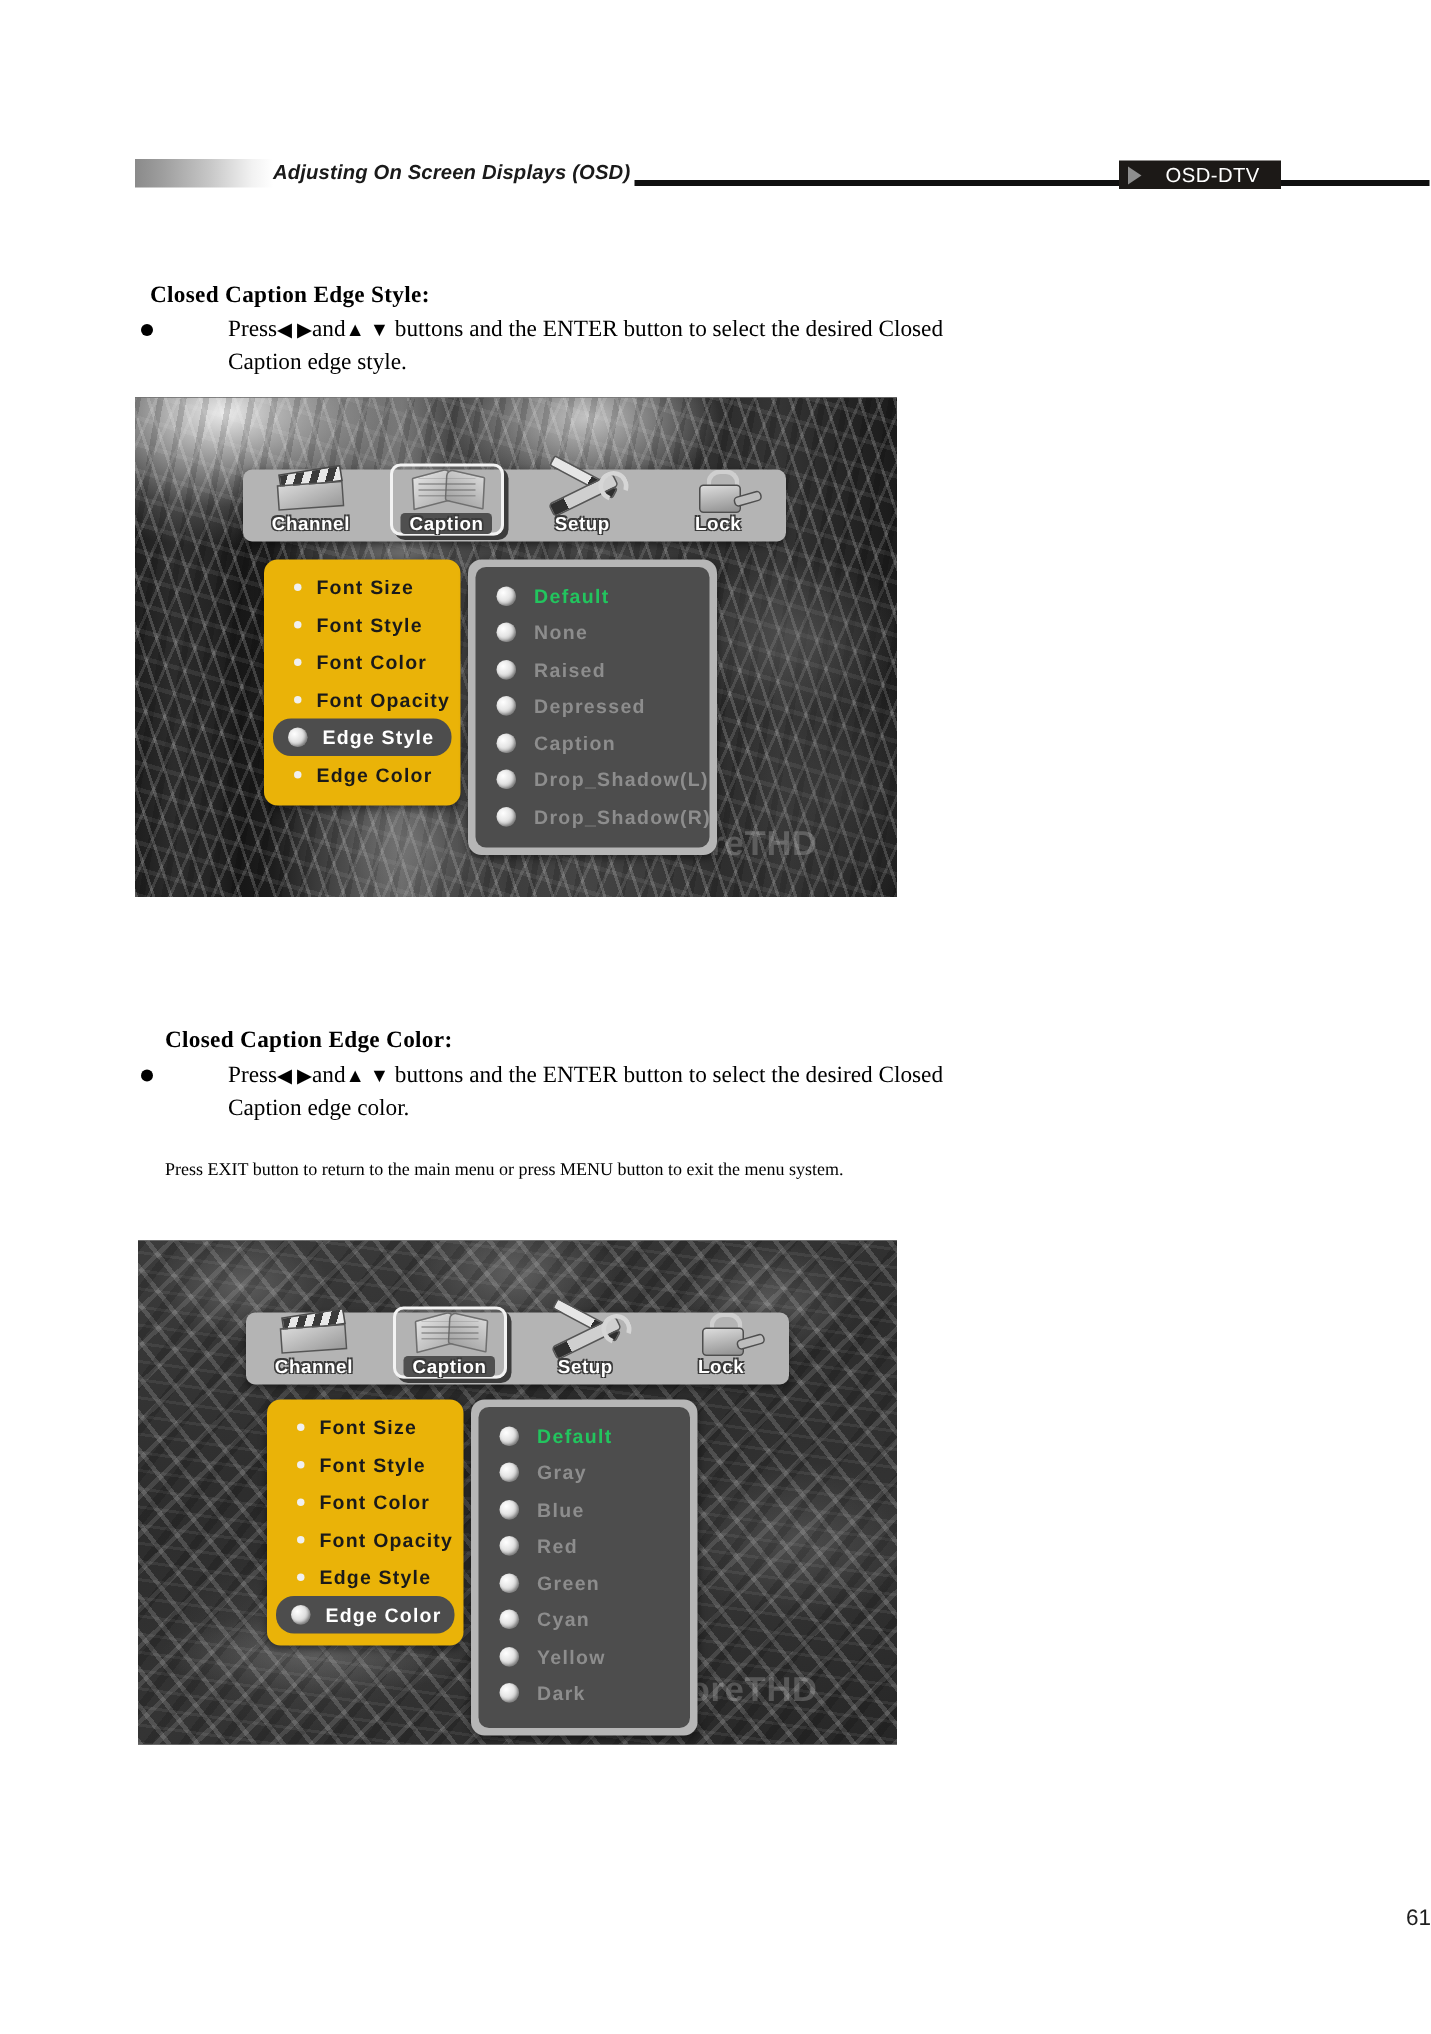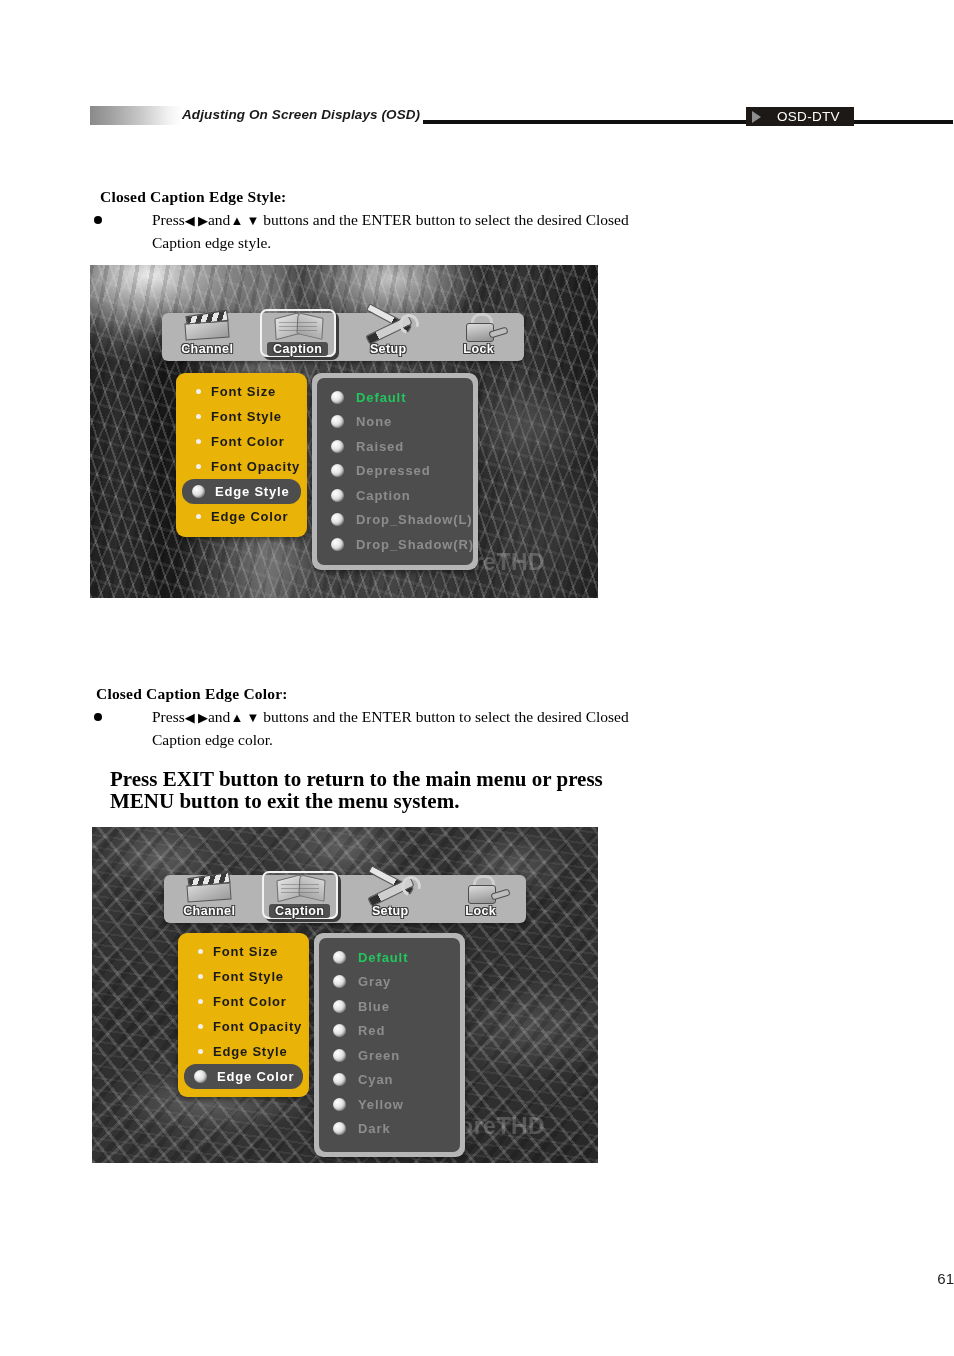--- a/index.html
+++ b/index.html
@@ -93,24 +93,23 @@
     flex: 0 0 auto;
   }
   .bullet-body {
     font-size: 15.5px;
     line-height: 21.5px;
     width: 510px;
     margin-left: 43px;
   }
   .plain-para {
     position: absolute;
-    font-size: 21px;
+    font-size: 12px;
     line-height: 21.5px;
     width: 516px;
-    font-weight: bold;
   }
   .arrow-glyph {
     font-size: 13px;
     letter-spacing: 0;
   }
 
   
   .tv-shot {
     position: absolute;
     overflow: hidden;
@@ -514,21 +513,21 @@
         <span>Drop_Shadow(L)</span>
       </div>
       <div class="osd-row opt-item">
         <span class="radio"></span>
         <span>Drop_Shadow(R)</span>
       </div>
     </div>
   </div>
 </div>
 
-<div class="sec-heading" style="left:96px; top:685px;text-align:right;">Closed Caption Edge Color:</div>
+<div class="sec-heading" style="left:110px; top:685px;text-align:right;">Closed Caption Edge Color:</div>
 
 <div class="bullet-row" style="left:94px; top:706px;">
   <span class="bullet-dot"></span>
   <span class="bullet-body"><span>Press</span><span class="arrow-glyph">◀ ▶</span><span>and</span><span class="arrow-glyph">▲ ▼</span>
     <span>buttons and the ENTER button to select the desired Closed Caption edge color.</span></span>
 </div>
 
 <div class="plain-para" style="left:110px; top:769px;">Press EXIT button to return to the main menu or press MENU button to exit the menu system.</div>
 
 <div class="tv-shot" style="left:92px; top:827px; width:506px; height:336px;">

